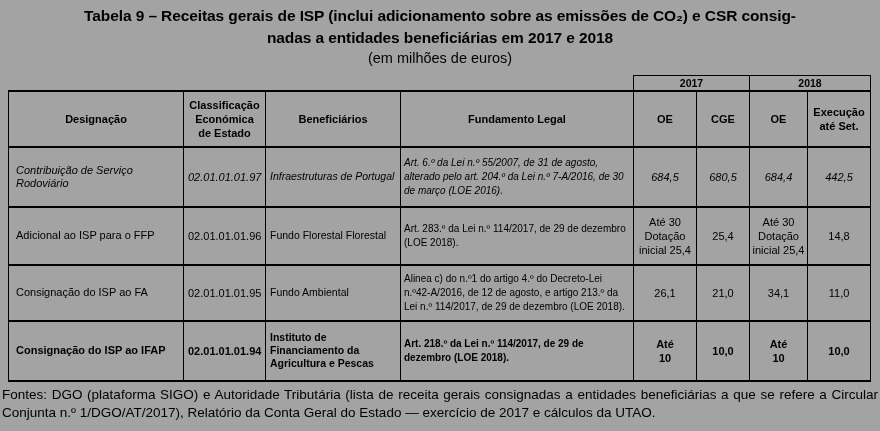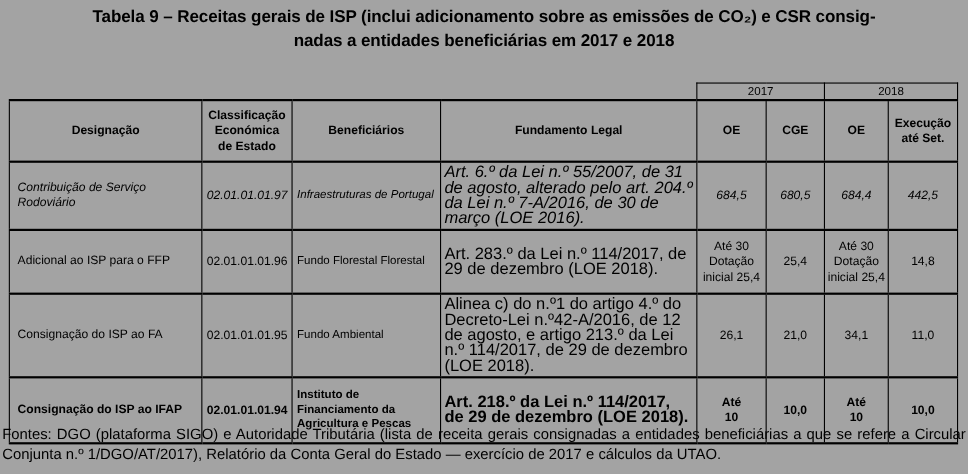--- a/index.html
+++ b/index.html
@@ -21,45 +21,46 @@
   table.main {
     position: absolute; left: 8px; top: 75px; width: 862px;
     border-collapse: collapse; table-layout: fixed;
   }
   th, td {
     border: 1px solid #000;
     border-top-width: 2px; border-bottom-width: 2px;
     padding: 1px 4px; vertical-align: middle;
     overflow: hidden;
   }
-  tr.group-row th { height: 15px; font-size: 10.5px; font-weight: normal; text-align: center; border-top-width: 1px; padding: 0 2px; }
+  tr.group-row th { height: 15px; font-size: 10.5px; font-weight: bold; text-align: center; border-top-width: 1px; padding: 0 2px; }
   td.blank { border-left: none; border-top: none; border-right: none; border-bottom: none; }
   tr.header-row th { height: 56px; font-size: 11px; font-weight: bold; text-align: center; line-height: 14px; }
 
   tr.r1 { height: 60px; font-style: italic; }
   tr.r2 { height: 58px; }
   tr.r3 { height: 56px; }
   tr.r4 { height: 60px; font-weight: bold; }
 
   td.c-des  { text-align: left;   font-size: 11px;   padding-left: 7px; line-height: 13px; }
   td.c-code { text-align: center; font-size: 11px; }
   td.c-ben  { text-align: left;   font-size: 10.5px; line-height: 13px; padding-left: 4px; }
-  td.c-leg  { text-align: left;   font-size: 15px; line-height: 14px; padding: 2px 3px; }
+  td.c-leg  { text-align: left;   font-size: 10px; line-height: 14px; padding: 2px 3px; }
   td.c-num  { text-align: center; font-size: 11px;   line-height: 14px; white-space: pre-line; padding: 1px 2px; }
 
   .footer { position: absolute; left: 2px; top: 386px; width: 876px;
             font-size: 13.5px; line-height: 17.5px; text-align: justify; }
 </style>
 </head>
 <body>
 
 <div class="page">
 
   <div class="title-line title-1">Tabela 9 – Receitas gerais de ISP (inclui adicionamento sobre as emissões de CO₂) e CSR consig-</div>
   <div class="title-line title-2">nadas a entidades beneficiárias em 2017 e 2018</div>
+  <div class="subtitle">(em milhões de euros)</div>
 
   <table class="main">
     <colgroup>
       <col style="width:175px">
         <col style="width:82px">
         <col style="width:135px">
         <col style="width:233px">
       <col style="width:63px">
         <col style="width:53px">
         <col style="width:58px">

